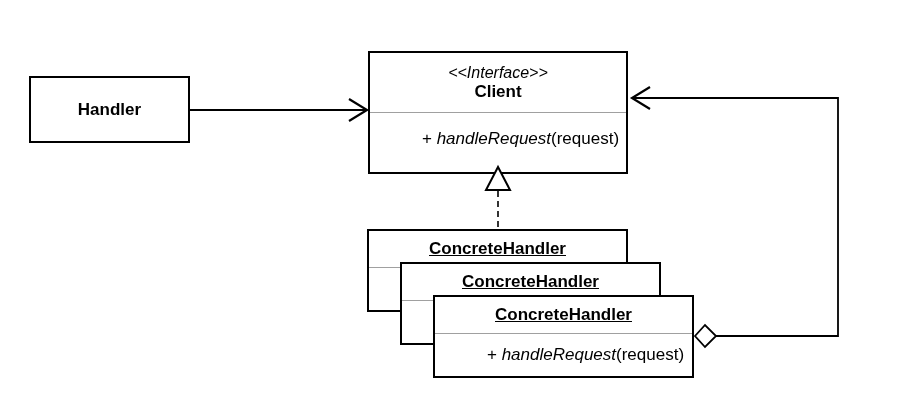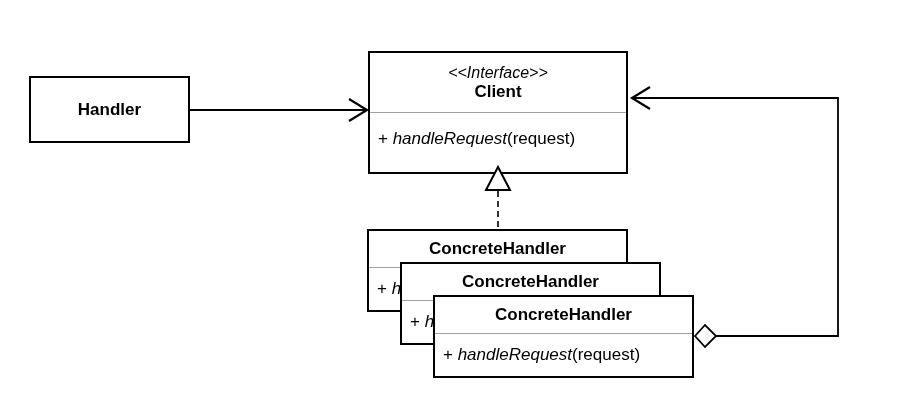--- a/index.html
+++ b/index.html
@@ -27,22 +27,23 @@
     display: flex;
     flex-direction: column;
     align-items: center;
     justify-content: center;
     line-height: 1.15;
   }
   .method-sec {
     box-sizing: border-box;
     display: flex;
     align-items: center;
-    padding-left: 8px;
+    padding-left: 16px;
     white-space: nowrap;
+    margin-left: 36px;
   }
   .stereotype {
     font-style: italic;
     font-size: 16px;
     color: #000000;
   }
   .cls-name {
     font-weight: bold;
     font-size: 17px;
     color: #000000;
@@ -63,21 +64,21 @@
   }
   
   #handler-box {
     left: 368px; top: 51px; width: 260px; height: 123px;
     z-index: 2;
   }
   #handler-box .title-sec { height: 60px; }
   #handler-box .method-sec { height: 51px; }
   
   .concrete-box { width: 261px; height: 83px; }
-  .concrete-box .title-sec { height: 37px; }
+  .concrete-box .title-sec { height: 37px; text-decoration: underline; }
   .concrete-box .method-sec { height: 42px; }
   #concrete-box-1 { left: 367px; top: 229px; z-index: 3; }
   #concrete-box-2 { left: 400px; top: 262px; z-index: 4; }
   #concrete-box-3 { left: 433px; top: 295px; z-index: 5; }
   
   #connector-layer {
     position: absolute;
     left: 0; top: 0;
     width: 900px; height: 414px;
     z-index: 6;

